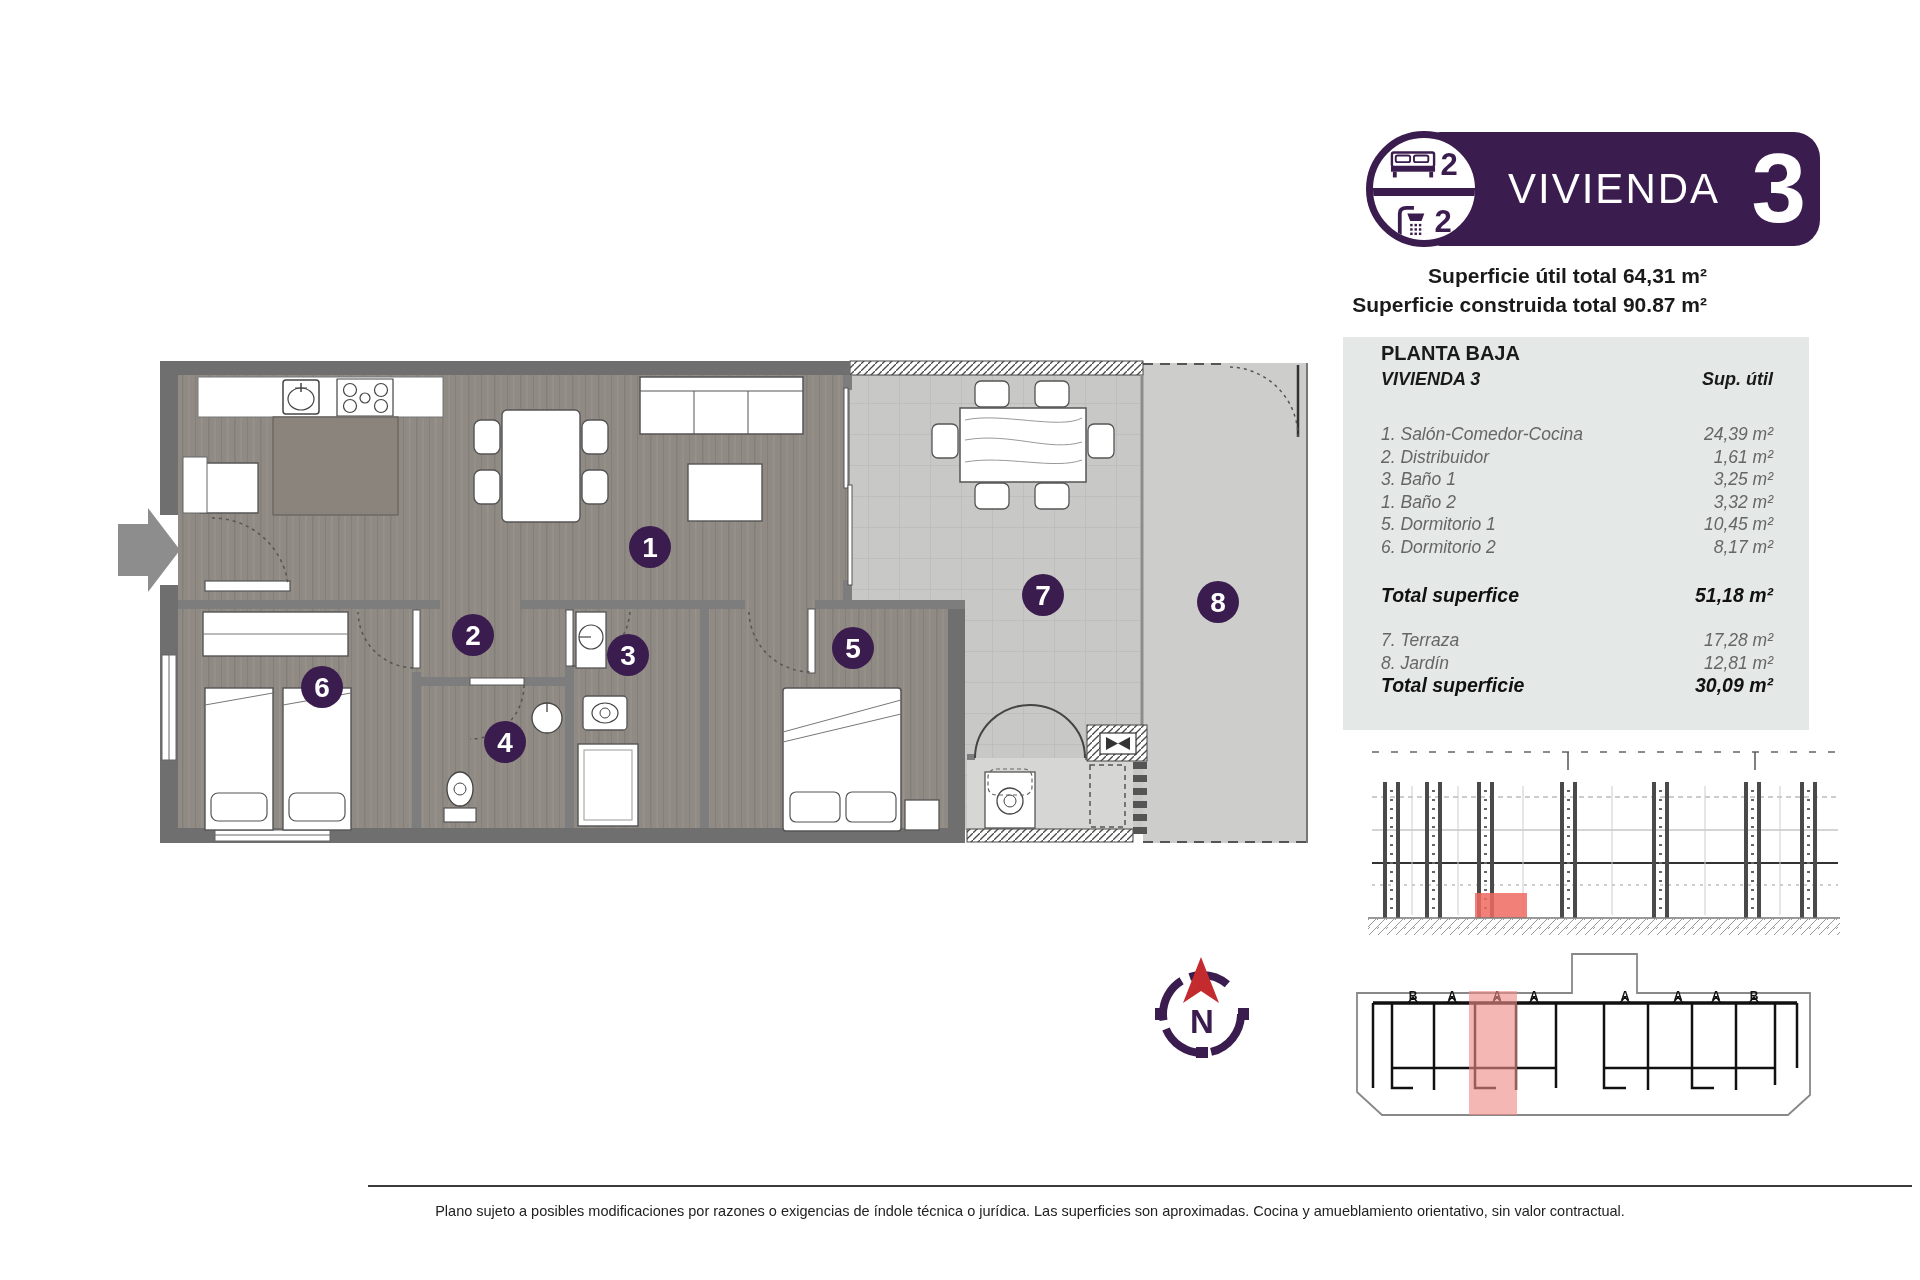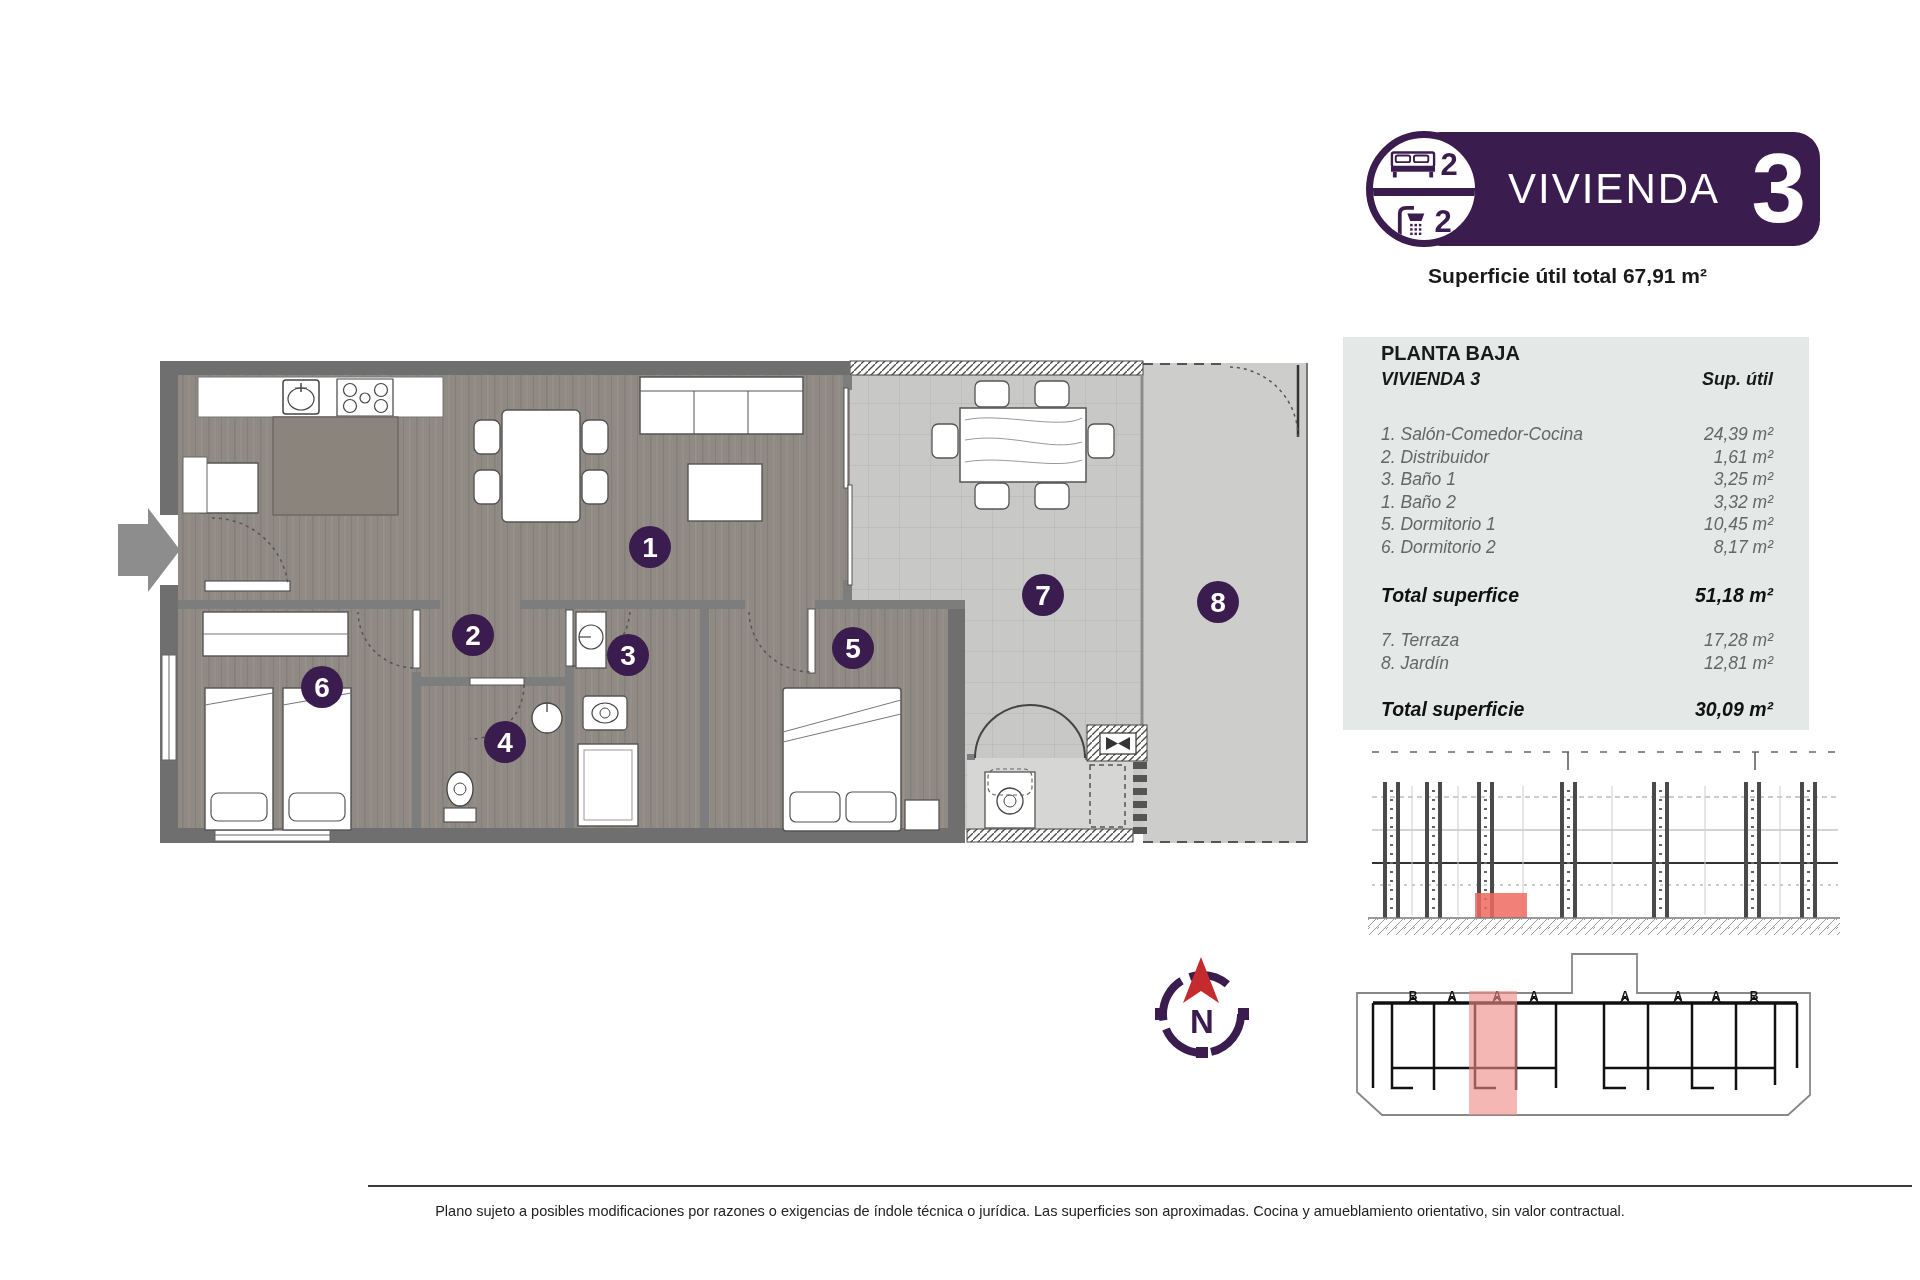--- a/index.html
+++ b/index.html
@@ -26,21 +26,21 @@
           box-sizing:border-box;padding:4px 36px 0 38px;font-size:17.5px;}
   .stable .t-title{font-weight:bold;font-size:20px;line-height:24px;}
   .stable .t-subrow{display:flex;justify-content:space-between;margin-top:4px;
           font-weight:bold;font-style:italic;font-size:18px;}
   .stable .rows{margin-top:33px;}
   .stable .rows2{margin-top:22px;}
   .srow{display:flex;justify-content:space-between;font-style:italic;color:#666;line-height:22.5px;}
   .trow{display:flex;justify-content:space-between;font-weight:bold;font-style:italic;
         color:#111;font-size:19.5px;}
   .trow.t1{margin-top:26px;gap:40px;}
-  .trow.t2{margin-top:24px;}
+  .trow.t2{}
   
   .footline{position:absolute;left:368px;top:1185px;width:1544px;height:1.5px;background:#3a3a3a;}
   .disclaimer{position:absolute;left:140px;top:1203px;width:1780px;text-align:center;
           font-size:14.5px;color:#222;}
   .abs{position:absolute;}
 </style>
 </head>
 <body>
 
 <div class="page">
@@ -307,21 +307,24 @@
             <rect x="19.6" y="30.2" width="2.6" height="2.6"></rect>
             <rect x="24.2" y="30.2" width="2.6" height="2.6"></rect>
         </g>
       </svg>
       <span class="vcount">2</span>
     </div>
   </div>
 
   <div class="areas">
     <div>
-      <span>Superficie útil total</span>&nbsp;<span>67,91 m²</span>
+      <span>Superficie útil total</span>&nbsp;<span>64,31 m²</span>
+    </div>
+    <div>
+      <span>Superficie construida total</span>&nbsp;<span>90.87 m²</span>
     </div>
   </div>
 
   <div class="stable">
     <div class="t-title">PLANTA BAJA</div>
     <div class="t-subrow">
       <span>VIVIENDA 3</span>
       <span>Sup. útil</span>
     </div>
     <div class="rows">

